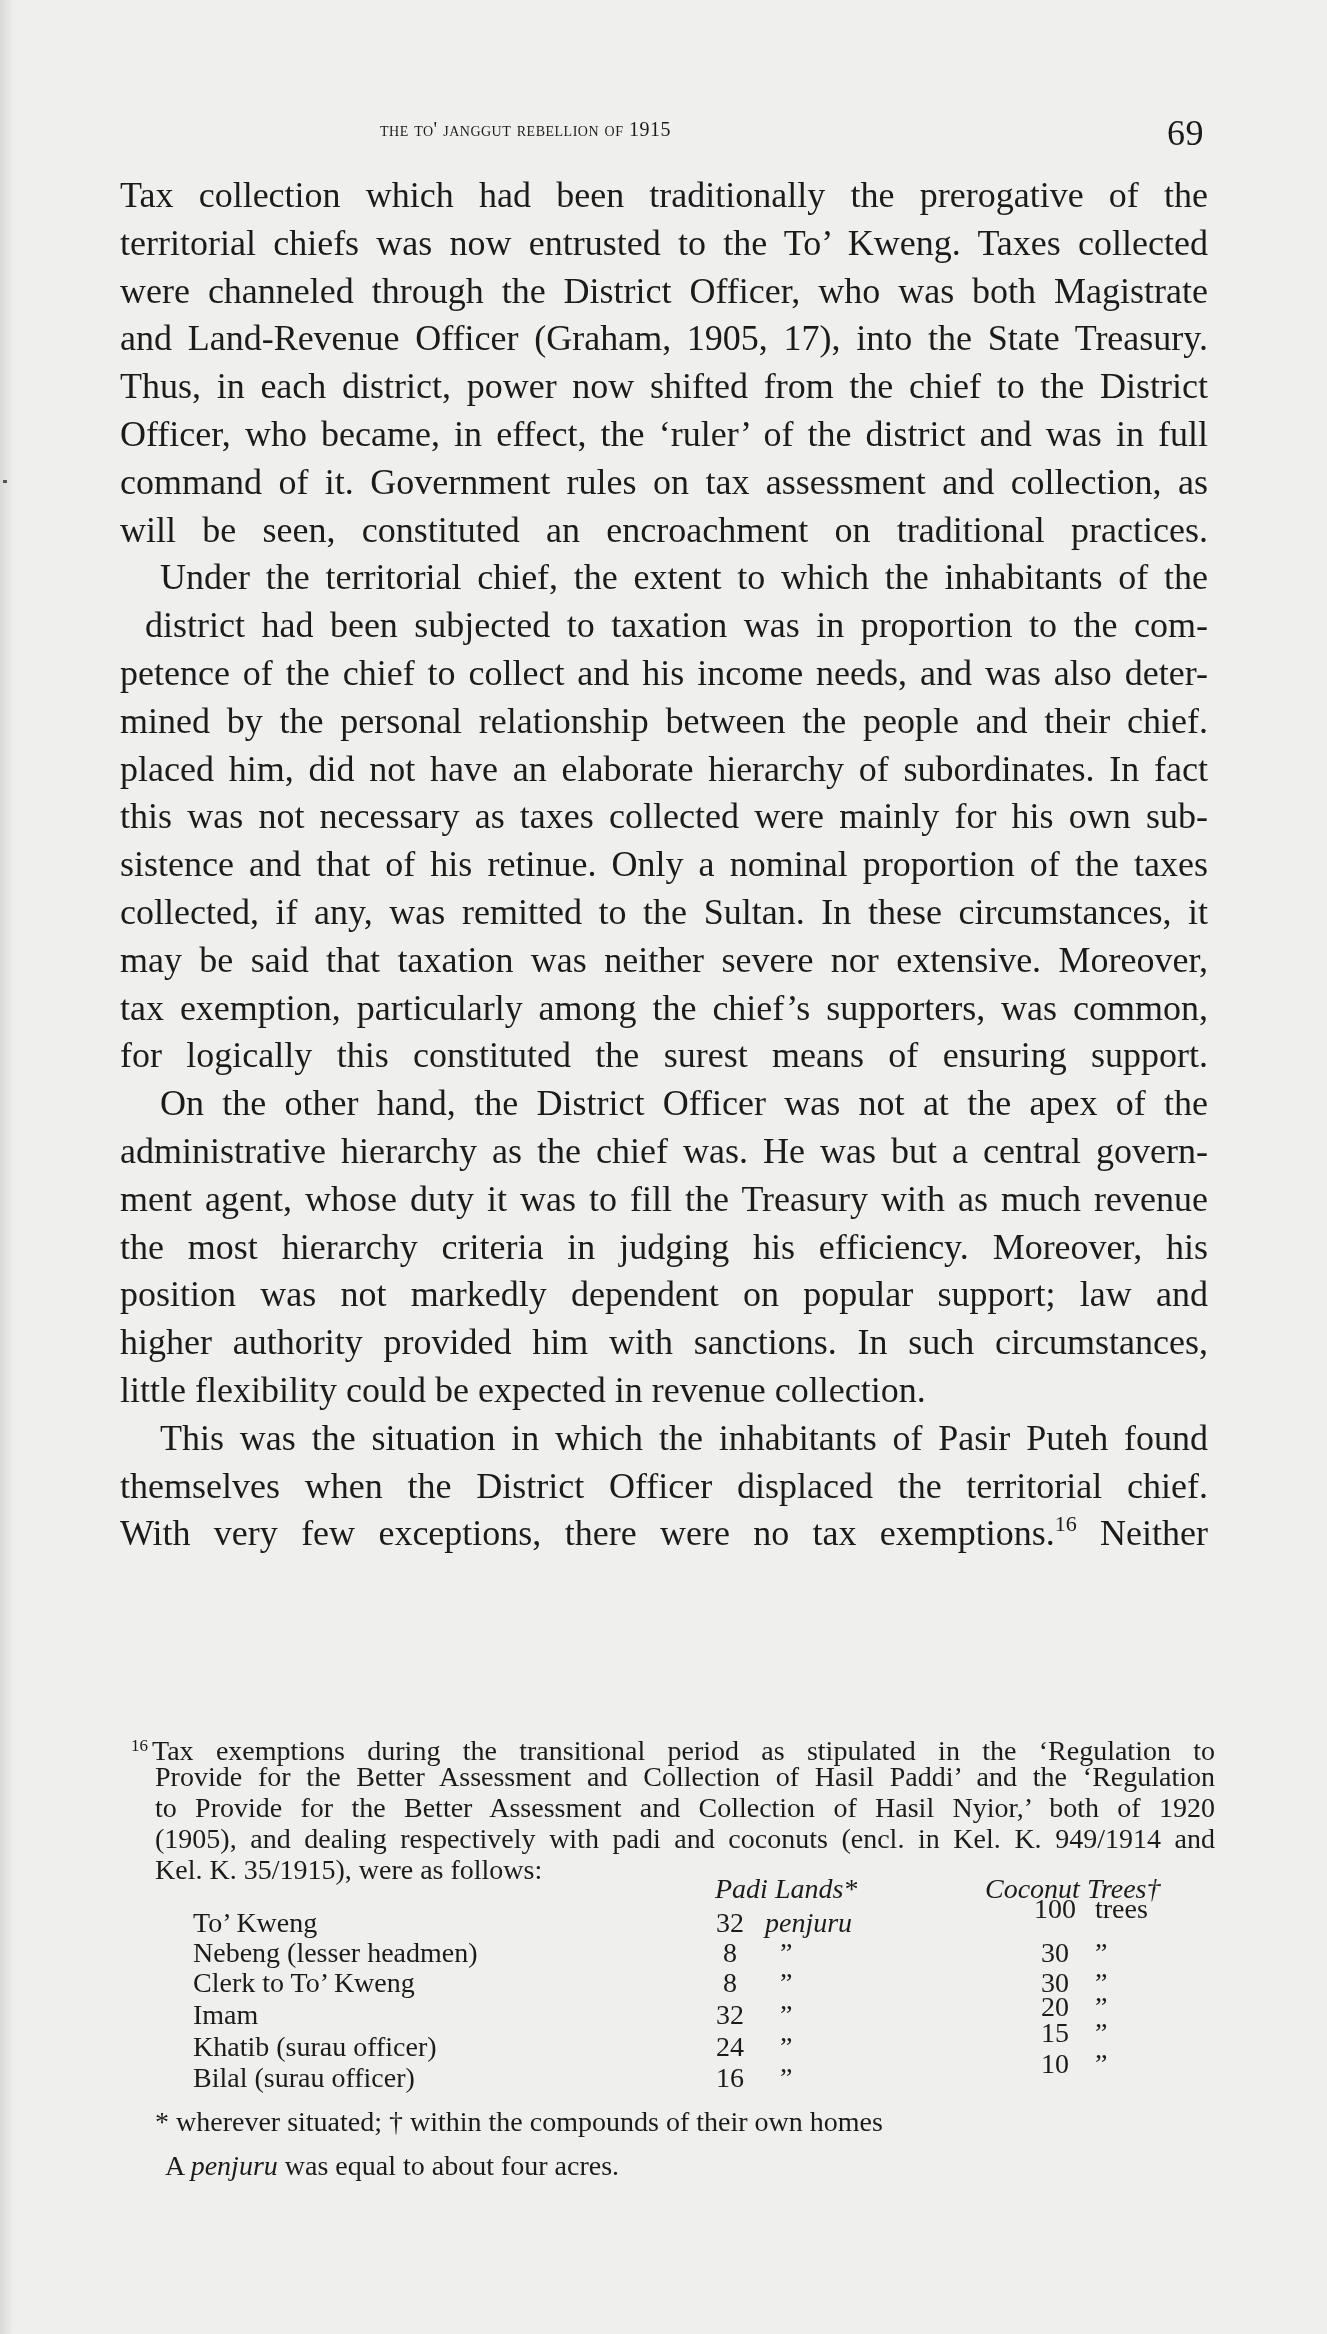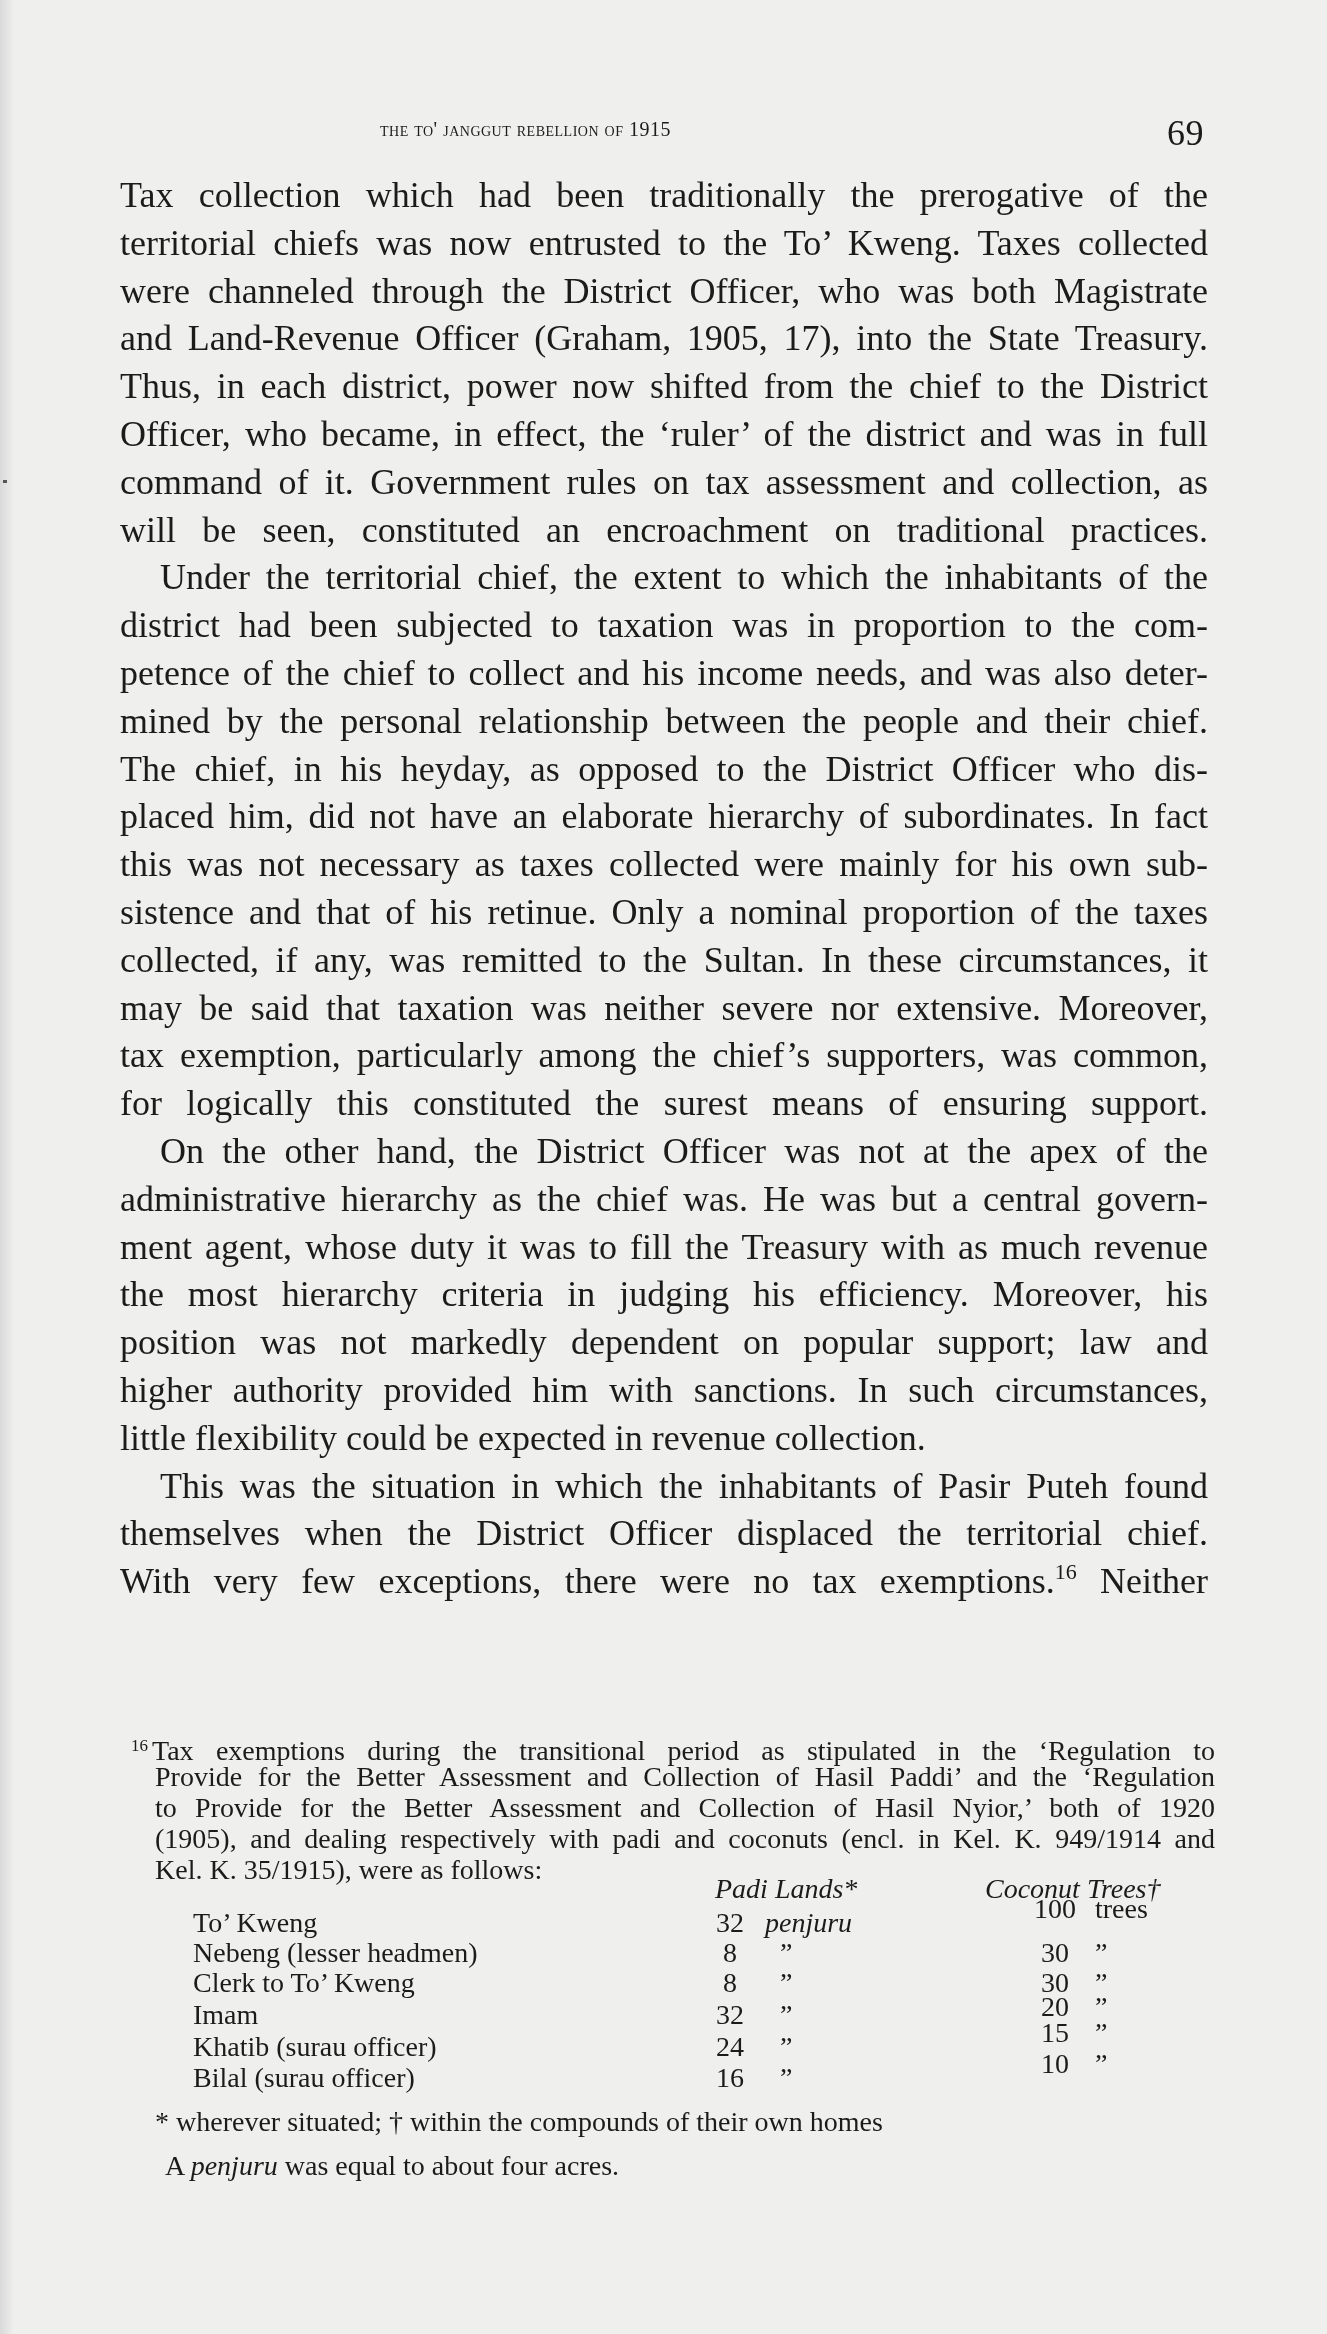--- a/index.html
+++ b/index.html
@@ -78,24 +78,23 @@
 
   <span class="line" style="display: block; white-space: nowrap;">Tax collection which had been traditionally the prerogative of the</span>
     <span class="line" style="display: block; white-space: nowrap;">territorial chiefs was now entrusted to the To’ Kweng. Taxes collected</span>
     <span class="line" style="display: block; white-space: nowrap;">were channeled through the District Officer, who was both Magistrate</span>
     <span class="line" style="display: block; white-space: nowrap;">and Land-Revenue Officer (Graham, 1905, 17), into the State Treasury.</span>
     <span class="line" style="display: block; white-space: nowrap;">Thus, in each district, power now shifted from the chief to the District</span>
     <span class="line" style="display: block; white-space: nowrap;">Officer, who became, in effect, the ‘ruler’ of the district and was in full</span>
     <span class="line" style="display: block; white-space: nowrap;">command of it. Government rules on tax assessment and collection, as</span>
     <span class="line" style="display: block; white-space: nowrap;">will be seen, constituted an encroachment on traditional practices.</span>
     <span class="line indent" style="display: block; white-space: nowrap;">Under the territorial chief, the extent to which the inhabitants of the</span>
-    <span class="line" style="display: block; white-space: nowrap;">district had been subjected to taxation was in proportion to the com-</span>
+    <span class="line" style="display: block; white-space: nowrap; margin-left: 25px;">district had been subjected to taxation was in proportion to the com-</span>
     <span class="line" style="display: block; white-space: nowrap;">petence of the chief to collect and his income needs, and was also deter-</span>
     <span class="line" style="display: block; white-space: nowrap;">mined by the personal relationship between the people and their chief.</span>
-    <span class="line" style="display: block; white-space: nowrap;">The chief, in his heyday, as opposed to the District Officer who dis-</span>
     <span class="line" style="display: block; white-space: nowrap;">placed him, did not have an elaborate hierarchy of subordinates. In fact</span>
     <span class="line" style="display: block; white-space: nowrap;">this was not necessary as taxes collected were mainly for his own sub-</span>
     <span class="line" style="display: block; white-space: nowrap;">sistence and that of his retinue. Only a nominal proportion of the taxes</span>
     <span class="line" style="display: block; white-space: nowrap;">collected, if any, was remitted to the Sultan. In these circumstances, it</span>
     <span class="line" style="display: block; white-space: nowrap;">may be said that taxation was neither severe nor extensive. Moreover,</span>
     <span class="line" style="display: block; white-space: nowrap;">tax exemption, particularly among the chief’s supporters, was common,</span>
     <span class="line" style="display: block; white-space: nowrap;">for logically this constituted the surest means of ensuring support.</span>
     <span class="line indent" style="display: block; white-space: nowrap;">On the other hand, the District Officer was not at the apex of the</span>
     <span class="line" style="display: block; white-space: nowrap;">administrative hierarchy as the chief was. He was but a central govern-</span>
     <span class="line" style="display: block; white-space: nowrap;">ment agent, whose duty it was to fill the Treasury with as much revenue</span>

